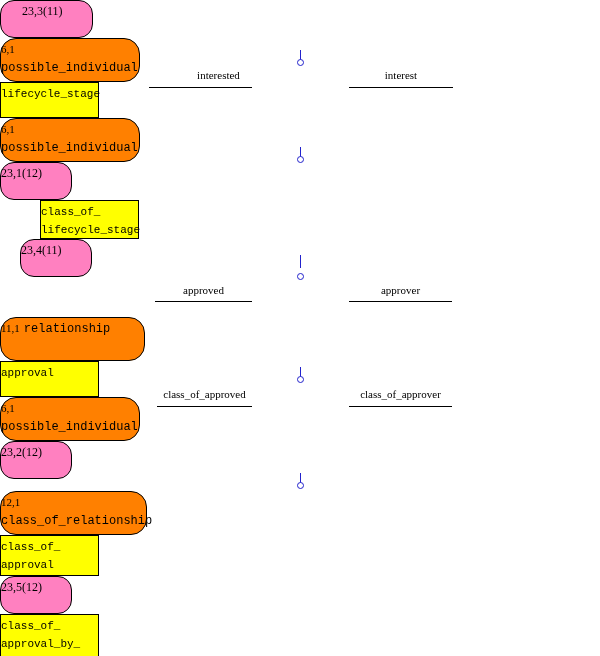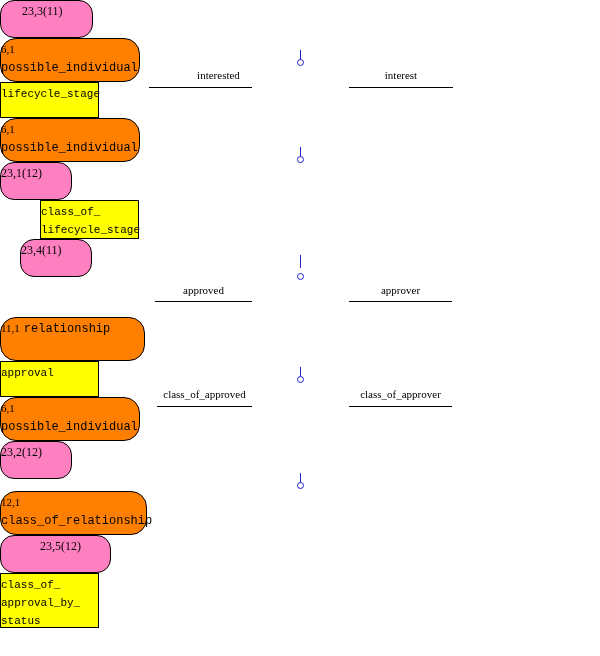--- a/index.html
+++ b/index.html
@@ -104,26 +104,30 @@
   <div class="dot" style="left:297px;top:376px;"></div>
 
   <div class="hline" style="left:157px;top:406px;width:95px;"></div>
   <div class="elabel" style="left:155px;top:388px;width:99px;">class_of_approved</div>
 
   <div class="ent" style="left:12px;top:389px;width:145px;height:42px;margin-top:12px;">
     <span class="l1">12,1</span>
     <span class="l2">class_of_relationship</span>
   </div>
 
+  <div class="rect" style="left:252px;top:386px;width:97px;height:39px;">
+    <span class="rl">class_of_</span>
+    <span class="rl">approval</span>
+  </div>
 
   <div class="hline" style="left:349px;top:406px;width:103px;"></div>
   <div class="elabel" style="left:350px;top:388px;width:101px;">class_of_approver</div>
 
 
-  <div class="card" style="left:266px;top:437px;width:70px;height:36px;padding-left:39px;">
+  <div class="card" style="left:266px;top:437px;width:70px;height:36px;">
     <span class="cl">23,5(12)</span>
   </div>
   <div class="vline" style="left:300px;top:473px;height:12px;"></div>
   <div class="dot" style="left:297px;top:482px;"></div>
 
   <div class="rect" style="left:252px;top:492px;width:97px;height:53px;">
     <span class="rl">class_of_</span>
     <span class="rl">approval_by_</span>
     <span class="rl">status</span>
   </div>

